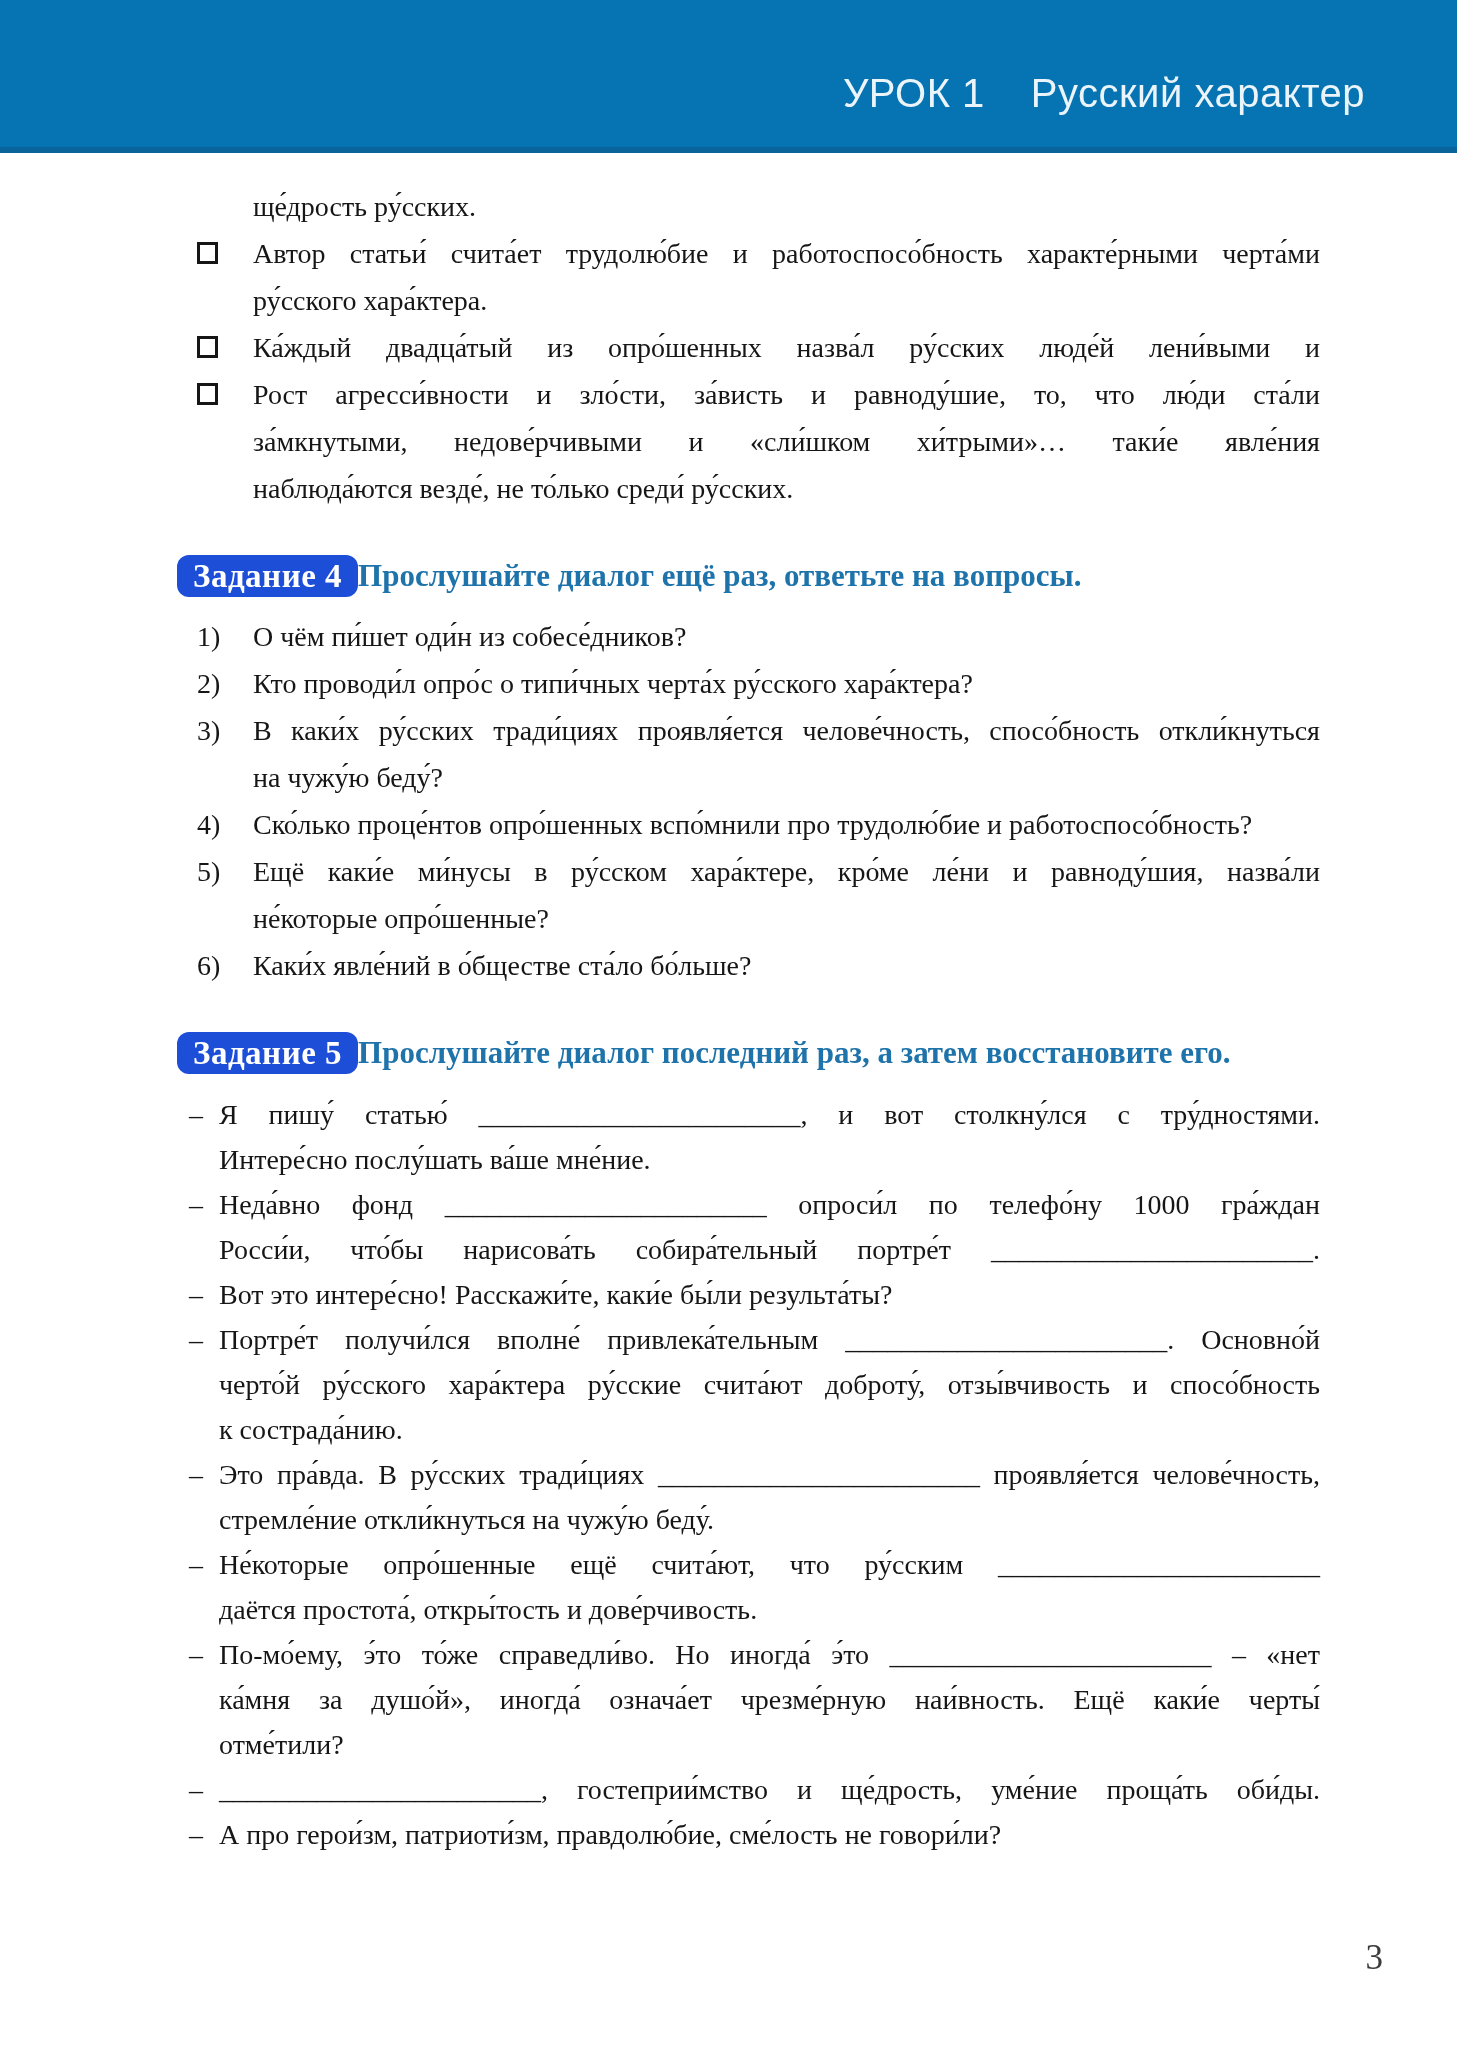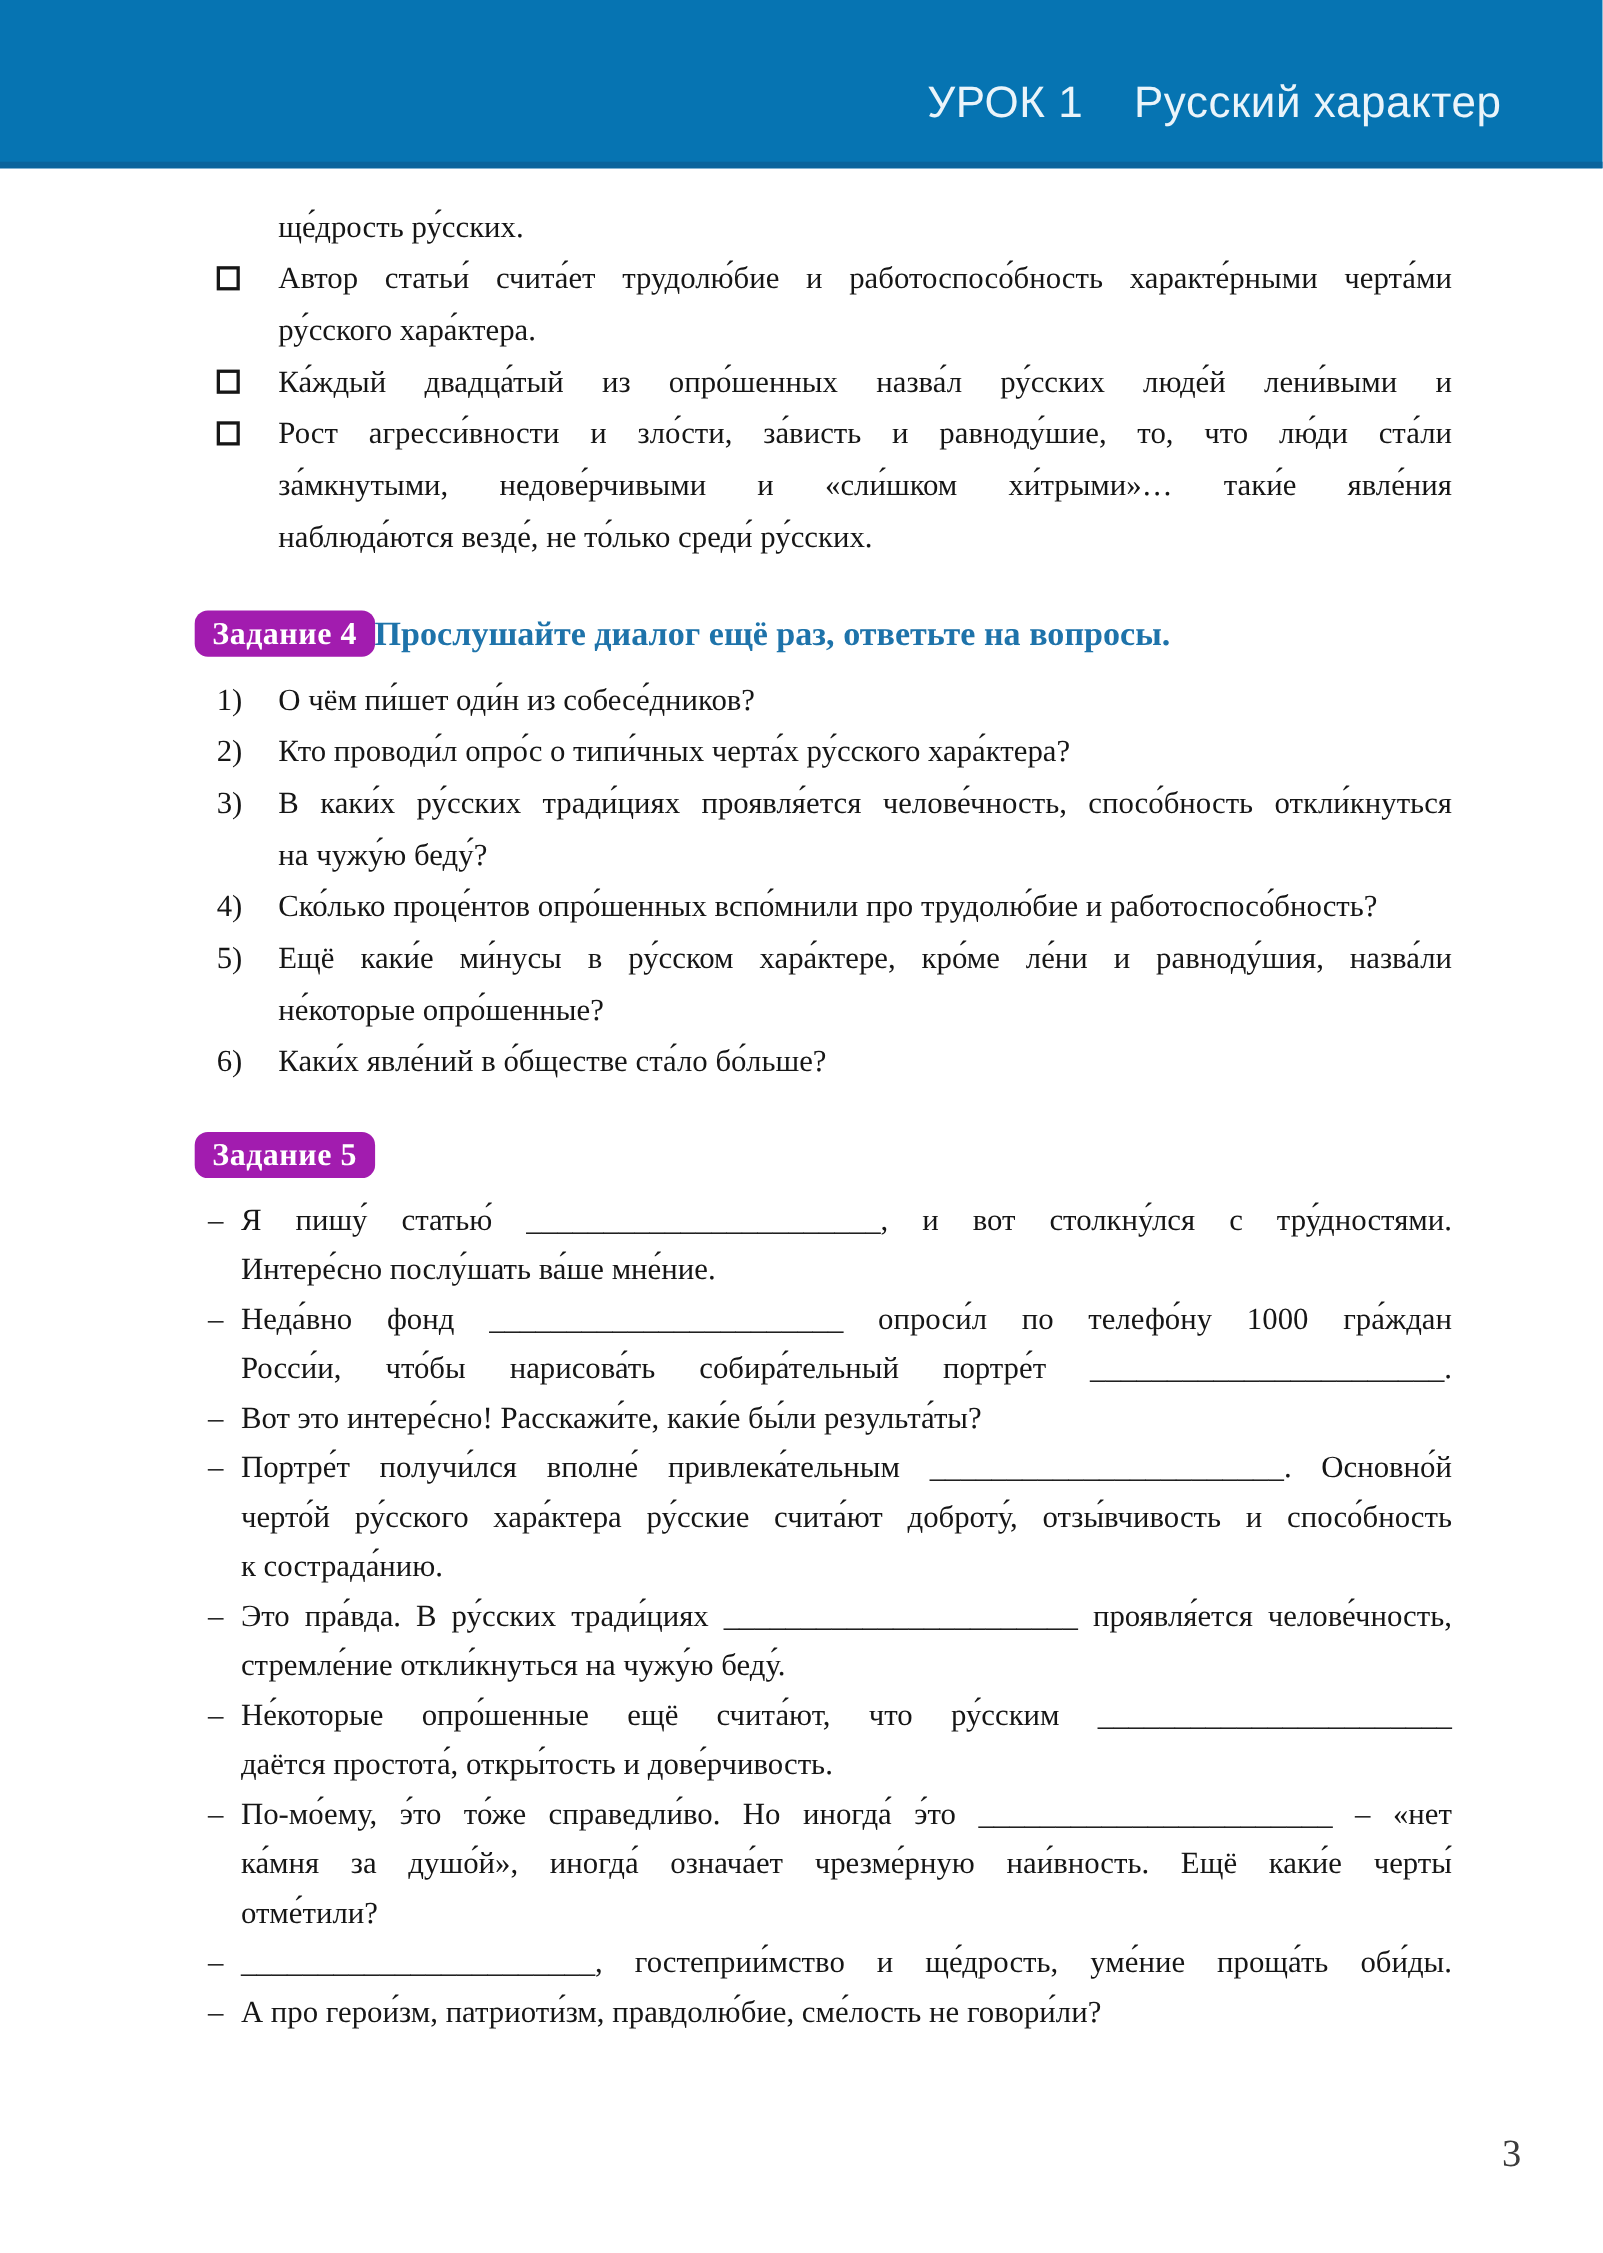--- a/index.html
+++ b/index.html
@@ -47,24 +47,24 @@
   }
   .txt { flex: 1; }
   .jl  { text-align: justify; text-align-last: justify; }
 
   .task-header {
     display: flex;
     align-items: center;
     margin: 40px 0 0 -20px;
   }
   .badge {
-    background: #a21caf;
+    background: #1d4ed8;
     color: #ffffff;
     font-weight: 700;
-    font-size: 29px;
+    font-size: 33px;
     line-height: 42px;
     padding: 0 16px;
     border-radius: 12px;
     letter-spacing: 0.5px;
     white-space: nowrap;
   }
   .task-title {
     color: #1e73aa;
     font-weight: 700;
     font-size: 31px;
@@ -167,20 +167,21 @@
         <div class="txt">не́которые опро́шенные?</div>
       </div>
       <div class="row">
         <div class="mk">6)</div>
         <div class="txt">Каки́х явле́ний в о́бществе ста́ло бо́льше?</div>
       </div>
     </div>
 
     <div class="task-header">
       <span class="badge">Задание 5</span>
+      <span class="task-title">Прослушайте диалог последний раз, а затем восстановите его.</span>
     </div>
 
     <div class="dialogue">
 
       <div class="drow">
         <div class="dmk">–</div>
         <div class="txt jl">Я пишу́ статью́ _______________________, и вот столкну́лся с тру́дностями.</div>
       </div>
       <div class="drow">
         <div class="dmk"></div>

